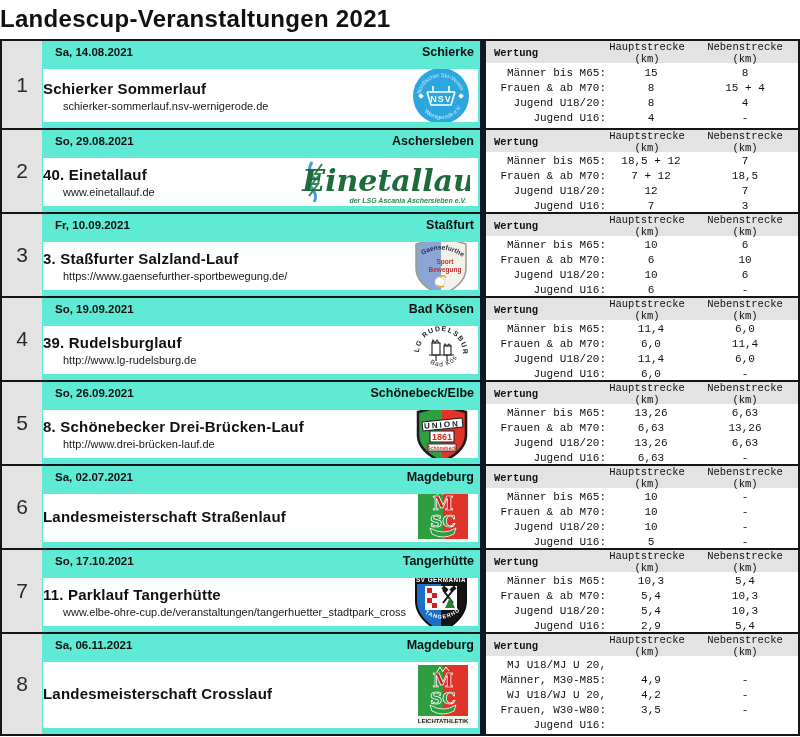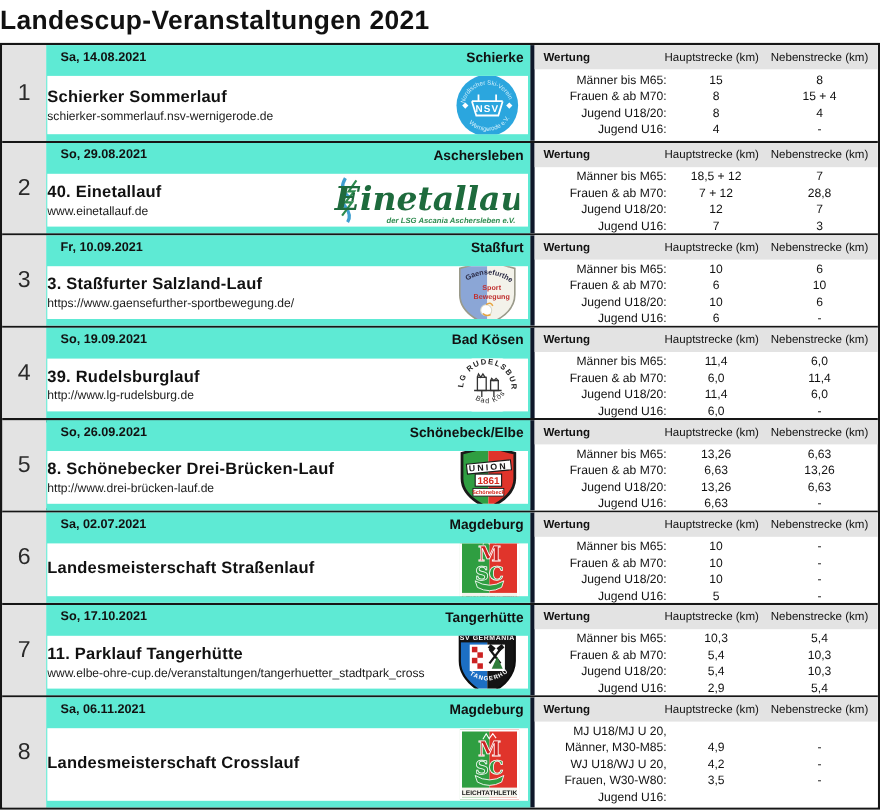--- a/index.html
+++ b/index.html
@@ -26,25 +26,25 @@
     padding:0 6px 0 13px;
   }
   .date{font-weight:bold;font-size:11.5px;}
   .loc{font-weight:bold;font-size:12.5px;}
   .white-box{
     position:absolute;top:28px;left:1px;right:2px;bottom:6px;background:#fff;
     display:flex;align-items:center;overflow:hidden;
   }
   .texts{flex:1;padding-left:0;min-width:0;}
   .ev-name{font-size:15px;font-weight:bold;letter-spacing:.2px;white-space:nowrap;}
-  .ev-url{font-size:11px;margin-top:3px;color:#1a1a1a;white-space:nowrap;}
+  .ev-url{font-size:11px;margin-top:3px;color:#1a1a1a;white-space:nowrap;margin-left:20px;}
   .logo-box{flex:none;margin-right:8px;display:flex;align-items:center;}
   .right{
-    width:312px;flex:none;border-left:4px solid #0f172a;background:#fff;
-    display:flex;flex-direction:column;
+    width:312px;flex:none;border-left:6px solid #0f172a;background:#fff;
+    display:flex;flex-direction:column;font-family:Liberation Mono, monospace;
   }
   .right-head{
     height:22px;flex:none;background:#e3e3e3;
     display:grid;grid-template-columns:116px 90px 1fr;align-items:center;
     font-size:10.5px;
   }
   .rh-w{font-weight:bold;padding-left:8px;}
   .rh-h,.rh-n{text-align:center;}
   .right-body{flex:1;display:flex;flex-direction:column;justify-content:center;padding:2px 4px;}
   .wrow{display:grid;grid-template-columns:116px 90px 1fr;font-size:11px;line-height:15px;}
@@ -147,21 +147,21 @@
       </div>
       <div class="right-body">
           <div class="wrow">
             <span class="wl">Männer bis M65:</span>
             <span class="wh">18,5 + 12</span>
             <span class="wn">7</span>
           </div>
           <div class="wrow">
             <span class="wl">Frauen &amp; ab M70:</span>
             <span class="wh">7 + 12</span>
-            <span class="wn">28,8</span>
+            <span class="wn">18,5</span>
           </div>
           <div class="wrow">
             <span class="wl">Jugend U18/20:</span>
             <span class="wh">12</span>
             <span class="wn">7</span>
           </div>
           <div class="wrow">
             <span class="wl">Jugend U16:</span>
             <span class="wh">7</span>
             <span class="wn">3</span>

